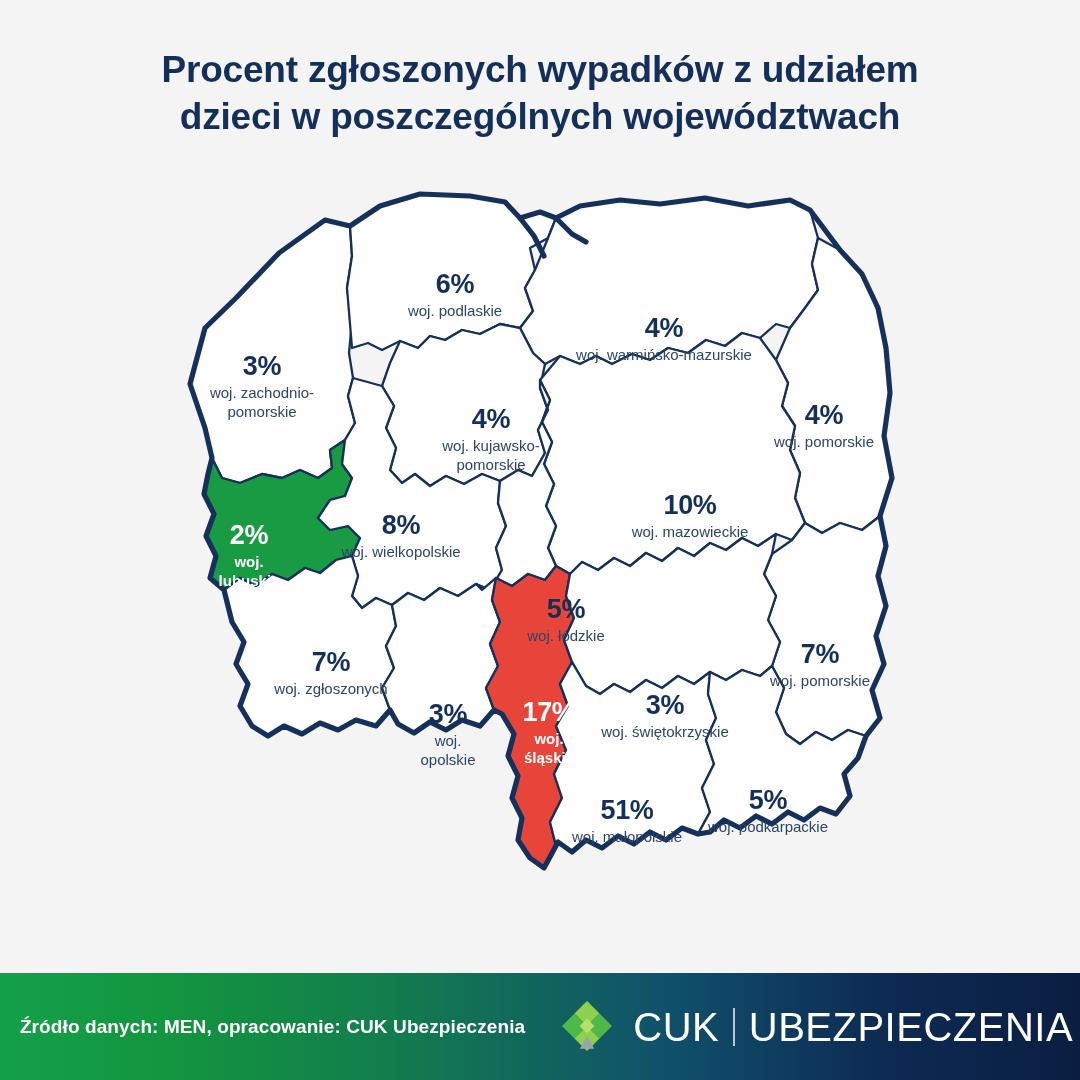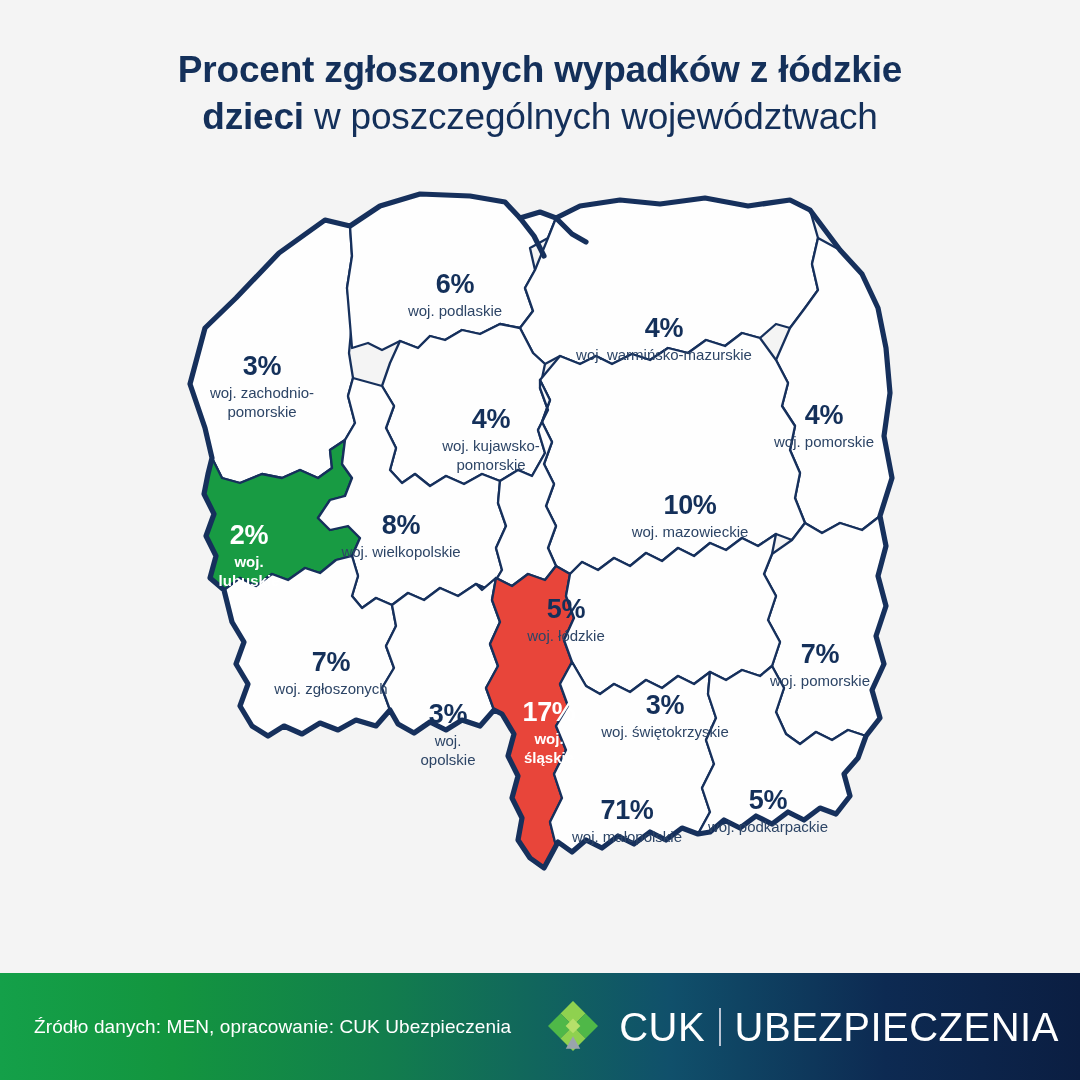--- a/index.html
+++ b/index.html
@@ -33,21 +33,21 @@
     letter-spacing: -0.2px;
   }
   .title-line {
     font-size: 37px;
     white-space: nowrap;
   }
   .title-strong {
     font-weight: bold;
   }
   .title-normal {
-    font-weight: normal;
+    font-weight: bold;
   }
 
   
   .map-wrap {
     position: absolute;
     top: 178px;
     left: 0;
     width: 1080px;
     height: 790px;
   }
@@ -108,21 +108,21 @@
     height: 107px;
     background: linear-gradient(90deg, #14a049 0%, #13953f 16%, #127d4d 36%, #10506b 62%, #0d2a52 82%, #0b1e42 100%);
     display: flex;
     align-items: center;
     justify-content: center;
     gap: 36px;
   }
   .source-text {
     color: #ffffff;
     font-size: 19px;
-    font-weight: normal;
+    font-weight: bold;
     letter-spacing: 0.1px;
     white-space: nowrap;
     margin-left: 13px;
   }
   .logo {
     display: flex;
     align-items: center;
     gap: 20px;
   }
   .logo-mark {
@@ -154,21 +154,21 @@
     line-height: 1;
   }
 </style>
 </head>
 <body>
 
 <div class="page">
 
   <div class="title-block">
     <div class="title-line">
-      <span class="title-strong">Procent zgłoszonych wypadków z łódzkie</span>
+      <span class="title-strong">Procent zgłoszonych wypadków z udziałem</span>
     </div>
     <div class="title-line">
       <span class="title-strong">dzieci</span><span class="title-normal"> w poszczególnych województwach</span>
     </div>
   </div>
 
   <div class="map-wrap">
     <svg class="poland" viewBox="0 0 1080 790">
 
       <path class="voiv" d="M190,206 L205,150 L236,120 L279,75 L325,42 L350,48 L352,78 L347,110 L352,143 L349,175 L353,200 L348,218 L355,245 L345,262 L330,272 L332,290 L318,300 L300,292 L282,300 L262,296 L240,305 L222,300 L212,280 L205,250 Z"></path>
@@ -265,21 +265,21 @@
       <div class="label onfill" style="left:541px; top:520px;margin-left:8px;">
         <div class="pct">17%</div>
         <div class="nm">woj.
 śląskie</div>
       </div>
       <div class="label" style="left:665px; top:513px;">
         <div class="pct">3%</div>
         <div class="nm">woj. świętokrzyskie</div>
       </div>
       <div class="label" style="left:627px; top:618px;">
-        <div class="pct">71%</div>
+        <div class="pct">51%</div>
         <div class="nm">woj. małopolskie</div>
       </div>
       <div class="label" style="left:768px; top:608px;">
         <div class="pct">5%</div>
         <div class="nm">woj. podkarpackie</div>
       </div>
     </div>
   </div>
 
   <div class="footer">

